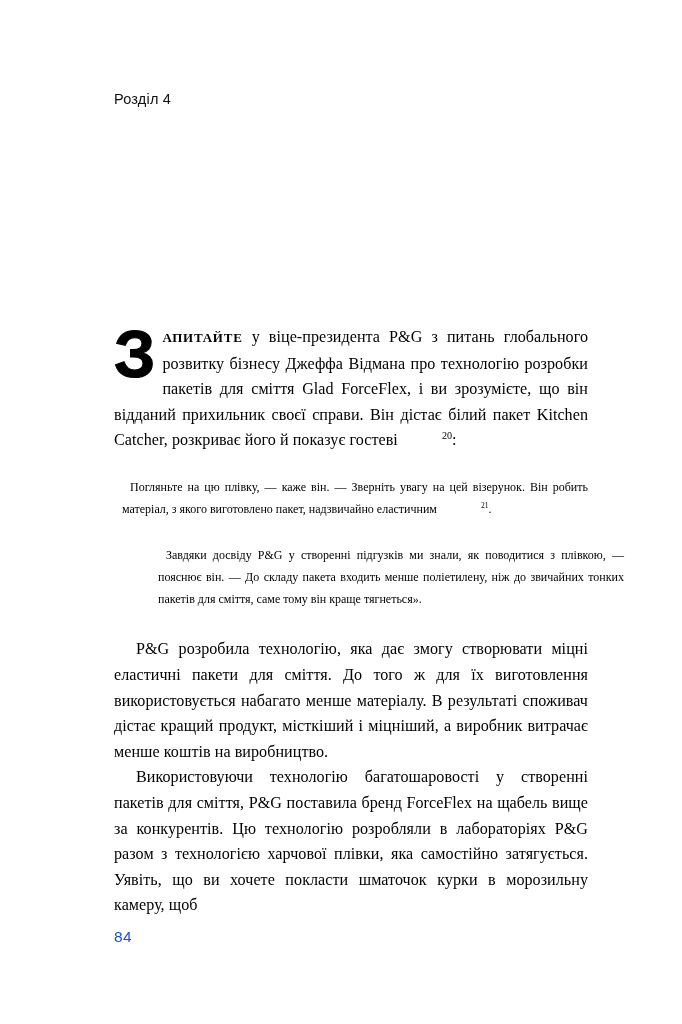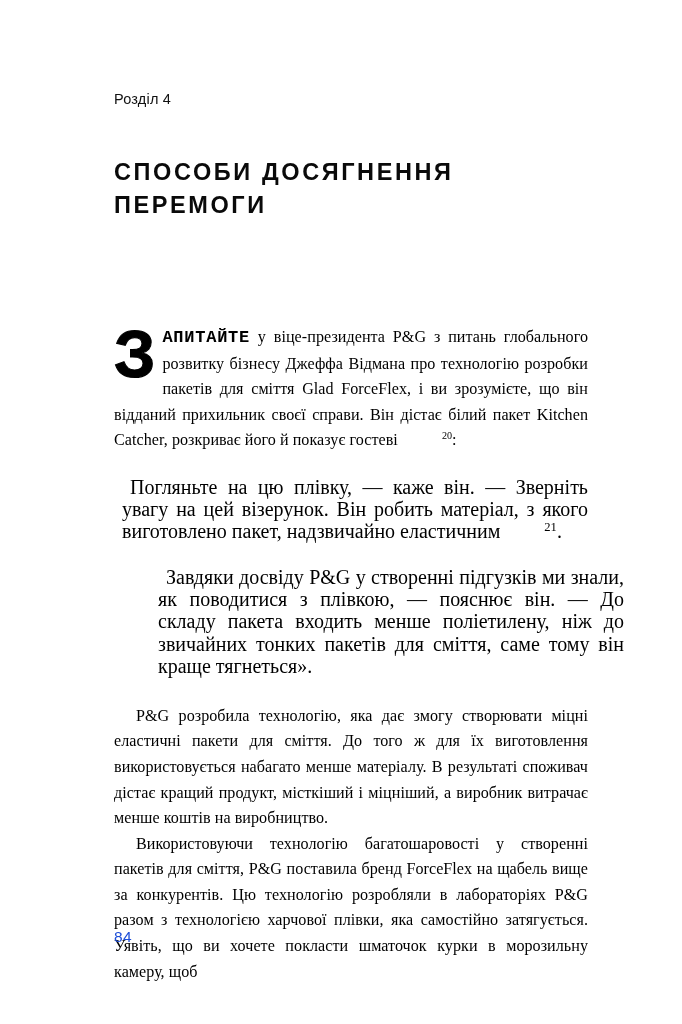--- a/index.html
+++ b/index.html
@@ -87,30 +87,30 @@
     font-family: "Liberation Sans", "DejaVu Sans", sans-serif;
     font-weight: 700;
     font-size: 66px;
     line-height: 56px;
     margin: 2px 7px 0 0;
     color: #000000;
     -webkit-text-stroke: 1.1px #000;
   }
 
   .smallcaps {
-    font-family: Liberation Mono, monospace;
+    font-family: Liberation Serif, serif;
     font-weight: 700;
-    font-size: 17px;
+    font-size: 13px;
     letter-spacing: 0.75px;
     text-transform: uppercase;
   }
 
   
   .quote {
-    font-size: 20px;
+    font-size: 12px;
     line-height: 22.1px;
     text-align: justify;
     margin-left: 8px;
     width: 466px;
     text-indent: 0;
   }
   .quote.indent-first { text-indent: 8px; }
 
   sup {
     font-size: 0.63em;
@@ -137,21 +137,20 @@
     color: #1d4ed8;
   }
 </style>
 </head>
 <body>
 
 <div class="page">
 
   <div class="chapter-label">Розділ 4</div>
 
-  <h1 class="chapter-title">СПОСОБИ ДОСЯГНЕННЯ ПЕРЕМОГИ</h1>
 
   <div class="body-block">
 
     <p class="para first-para">
       <span class="dropcap">З</span><span class="smallcaps">апитайте</span><span> у віце-президента P&amp;G з питань глобального розвитку бізнесу Джеффа Відмана про технологію розробки пакетів для сміття Glad ForceFlex, і ви зрозумієте, що він відданий прихильник своєї справи. Він дістає білий пакет Kitchen Catcher, розкриває його й показує гостеві</span><sup>20</sup><span>:</span>
     </p>
 
     <p class="quote indent-first sp-quote-1">
       <span>Погляньте на цю плівку, — каже він. — Зверніть увагу на цей візерунок. Він робить матеріал, з якого виготовлено пакет, надзвичайно еластичним</span><sup>21</sup><span>.</span>
     </p>

